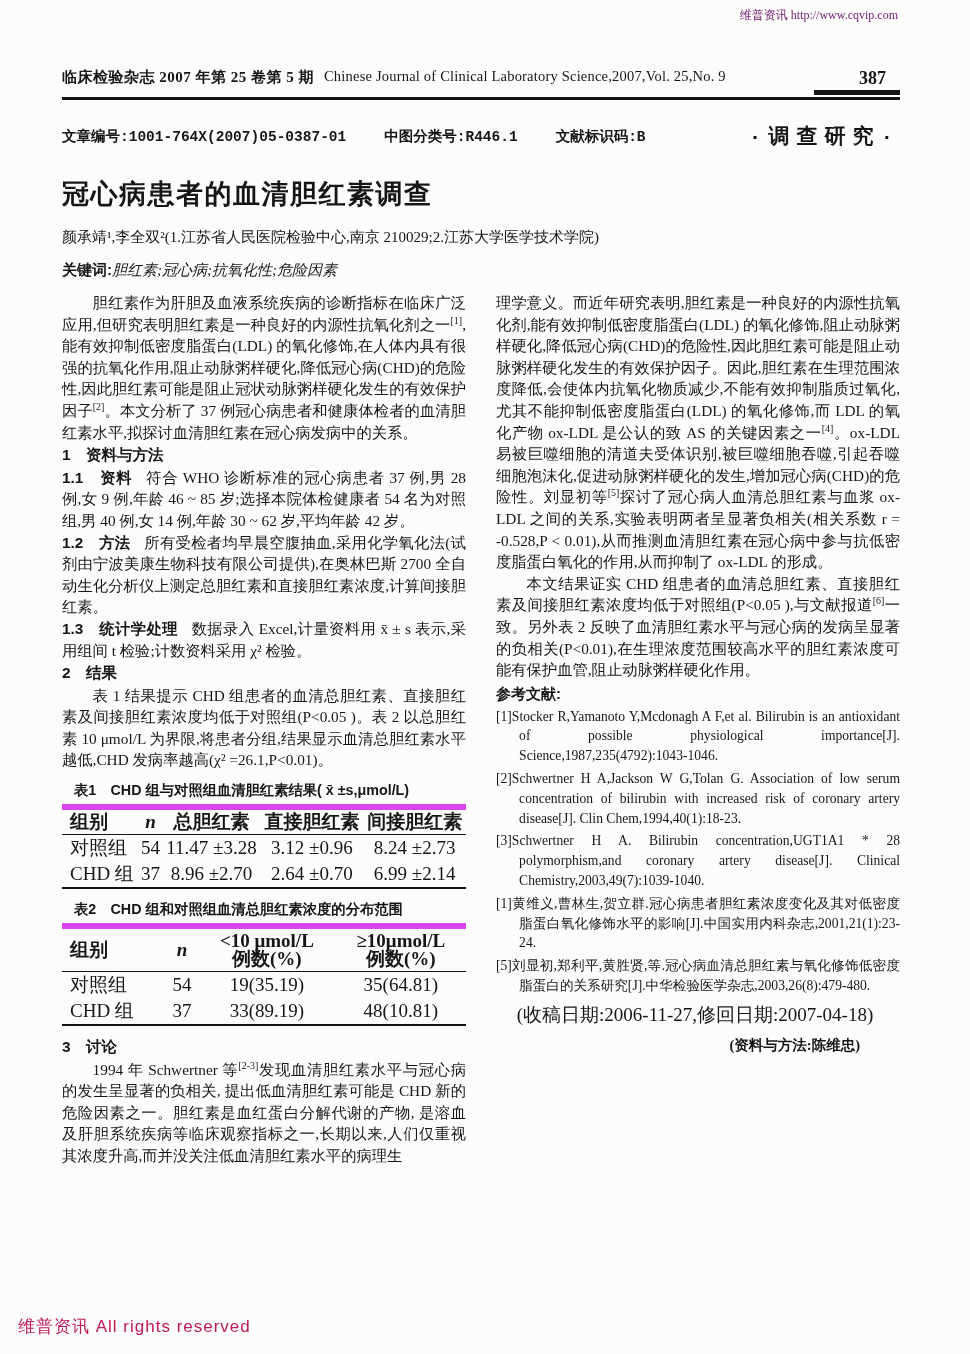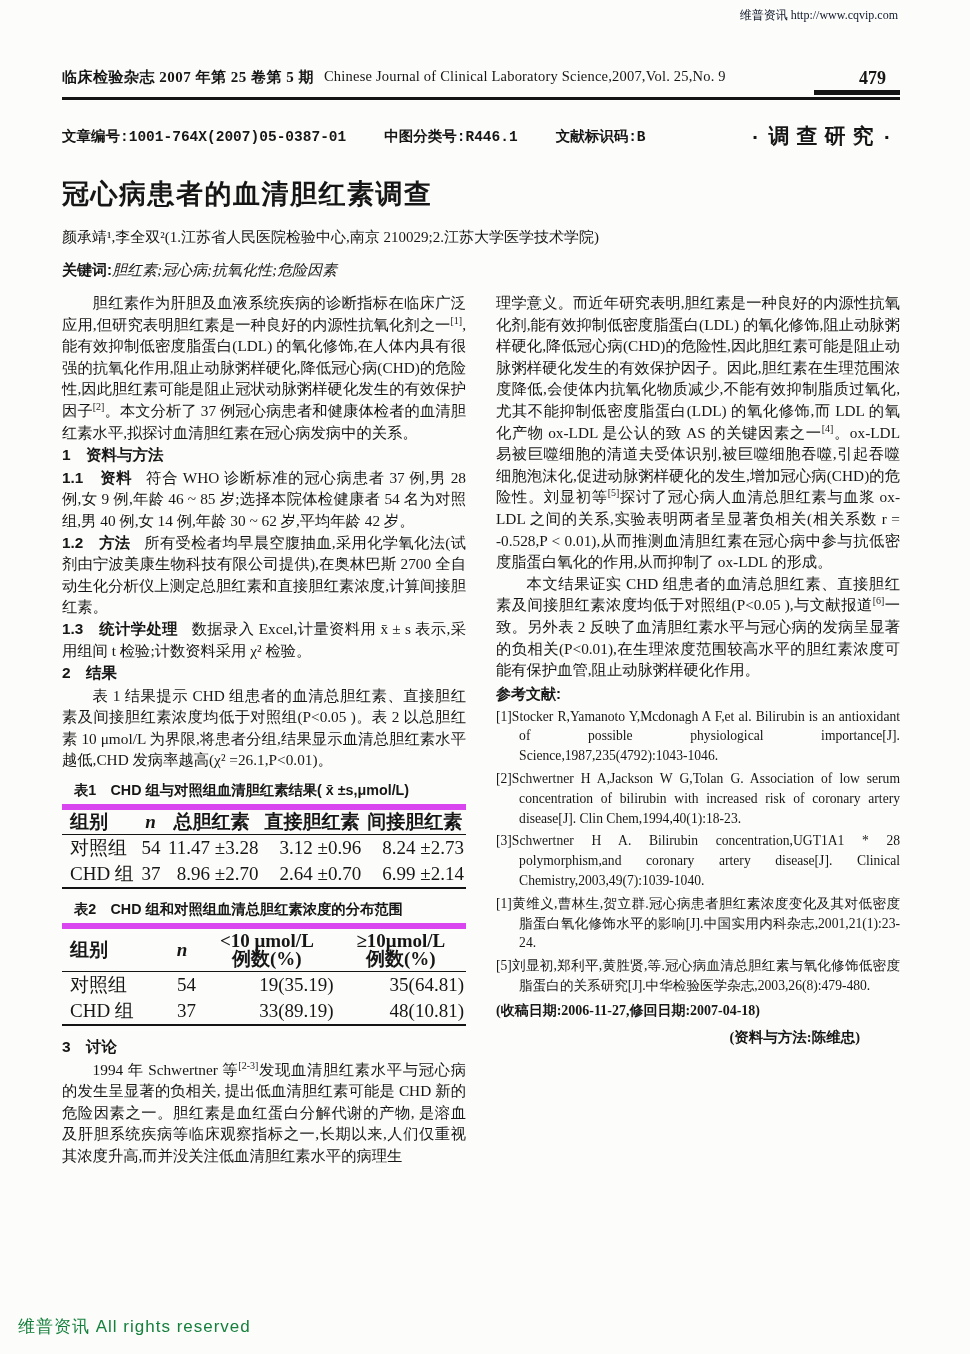--- a/index.html
+++ b/index.html
@@ -9,21 +9,21 @@
     margin:0 auto;
     background:#fcfcfa;
     color:#161616;
     font-family:"Liberation Serif","DejaVu Serif",serif;
     overflow:hidden;
     box-sizing:border-box;
     padding:0 70px 0 62px;
   }
   .wm-top{
     position:absolute;top:7px;right:72px;
-    font-size:12px;color:#0f172a;
+    font-size:12px;color:#701a75;
     font-family:"Liberation Serif","DejaVu Serif",serif;
   }
   .jheader{
     display:flex;align-items:flex-start;gap:10px;
     padding-top:68px;
     font-size:15px;
     white-space:nowrap;
   }
   .j-cn{font-weight:600;letter-spacing:.5px;}
   .j-en{font-size:14.5px;letter-spacing:.2px;}
@@ -74,53 +74,53 @@
   table.paper-table{
     width:100%;border-collapse:collapse;
     border-top:6px solid #d946ef;border-bottom:2px solid #141414;
     font-size:19px;
   }
   table.paper-table th{
     font-weight:700;text-align:center;
     border-bottom:1.5px solid #141414;
     padding:3px 2px;white-space:pre-line;line-height:18px;
   }
-  table.paper-table td{padding:4px 2px;text-align:right;line-height:18px;}
+  table.paper-table td{padding:4px 2px;text-align:center;line-height:18px;}
   table.paper-table th:first-child,
   table.paper-table td:first-child{text-align:left;padding-left:8px;}
   table.paper-table .it{font-style:italic;}
   .refs-label{
     font-size:15px;font-weight:700;line-height:22px;margin-top:2px;
     font-family:"Liberation Sans","DejaVu Sans",sans-serif;
   }
   ol.refs{list-style:none;margin:2px 0 0 0;padding:0;}
   ol.refs li{
     font-size:13.6px;line-height:19.8px;text-align:justify;
     padding-left:1.7em;text-indent:-1.7em;
     margin-bottom:3px;
   }
-  .dates{margin-top:6px;text-align:left;font-size:14px;font-weight:700;padding-right:6px;}
+  .dates{margin-top:6px;text-align:center;font-size:19px;font-weight:400;padding-right:6px;}
   .editor{margin-top:8px;text-align:right;font-size:14.5px;font-weight:600;padding-right:40px;}
   .wm-bottom{
     position:absolute;left:18px;bottom:16px;
-    font-size:17px;color:#15803d;letter-spacing:1px;
+    font-size:17px;color:#be185d;letter-spacing:1px;
     font-family:"Liberation Sans","DejaVu Sans",sans-serif;
   }
 </style>
 </head>
 <body>
 
 <div class="page">
 
   <div class="wm-top">维普资讯 http://www.cqvip.com</div>
 
   <div class="jheader">
     <span class="j-cn">临床检验杂志 2007 年第 25 卷第 5 期</span>
     <span class="j-en">Chinese Journal of Clinical Laboratory Science,2007,Vol. 25,No. 9</span>
-    <span class="pageno">479</span>
+    <span class="pageno">387</span>
   </div>
 
   <div class="rule">
       <span class="rule-bar"></span>
     </div>
 
   <div class="meta">
     <span>文章编号:1001-764X(2007)05-0387-01</span>
     <span>中图分类号:R446.1</span>
     <span>文献标识码:B</span>

